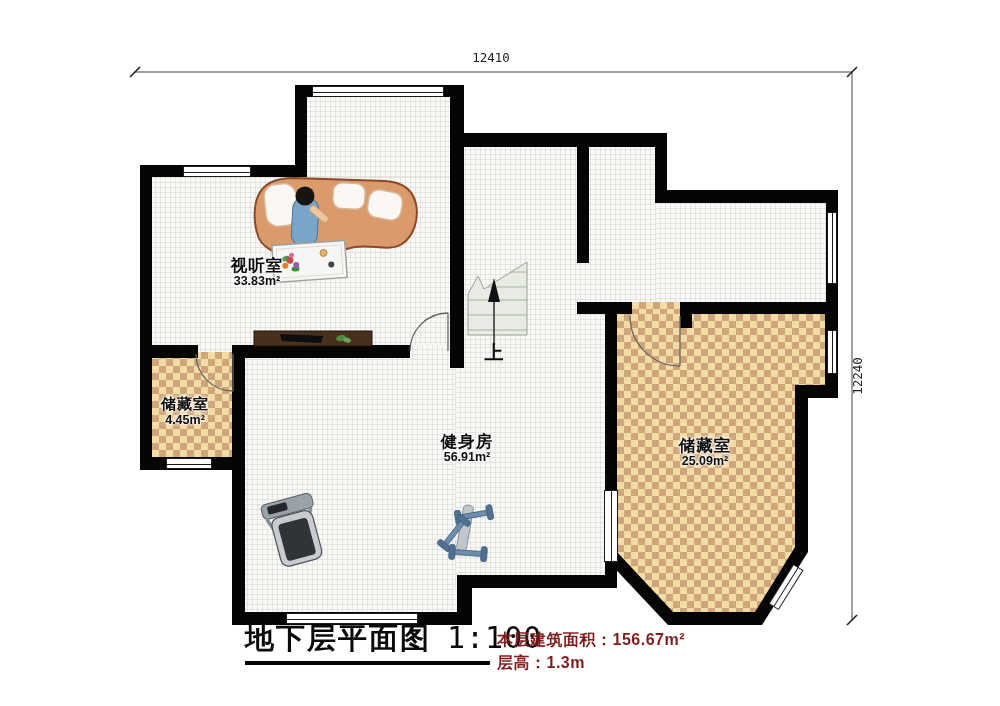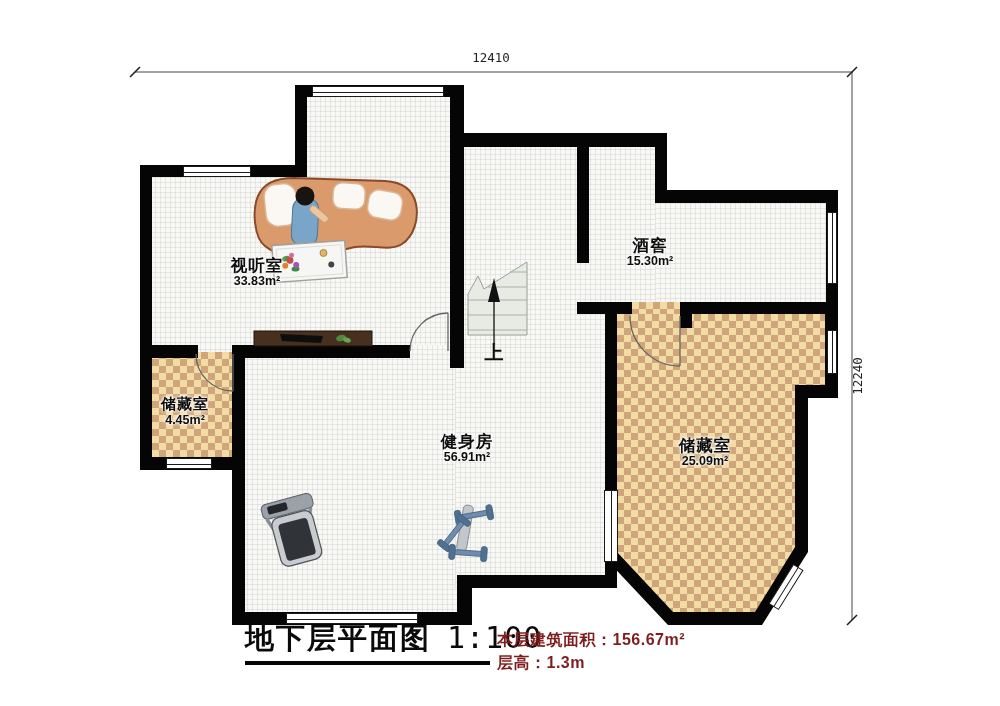--- a/index.html
+++ b/index.html
@@ -182,24 +182,20 @@
         <rect x="-19" y="-7.5" width="6" height="15" rx="2.5" fill="#50708f" stroke="#44607f" stroke-width="0.8"></rect>
         <rect x="13" y="-7.5" width="6" height="15" rx="2.5" fill="#50708f" stroke="#44607f" stroke-width="0.8"></rect>
       </g>
     </g>
   </svg>
 
   <div class="room-label" style="left:197px;top:256px;width:120px">
     <div class="room-name">视听室</div>
     <div class="room-area">33.83m²</div>
   </div>
-  <div class="room-label" style="left:590px;top:236px;width:120px">
-    <div class="room-name">酒窖</div>
-    <div class="room-area">15.30m²</div>
-  </div>
   <div class="room-label" style="left:125px;top:396px;width:120px">
     <div class="room-name" style="font-size:15px">储藏室</div>
     <div class="room-area">4.45m²</div>
   </div>
   <div class="room-label" style="left:407px;top:432px;width:120px">
     <div class="room-name">健身房</div>
     <div class="room-area">56.91m²</div>
   </div>
   <div class="room-label" style="left:645px;top:436px;width:120px">
     <div class="room-name">储藏室</div>

